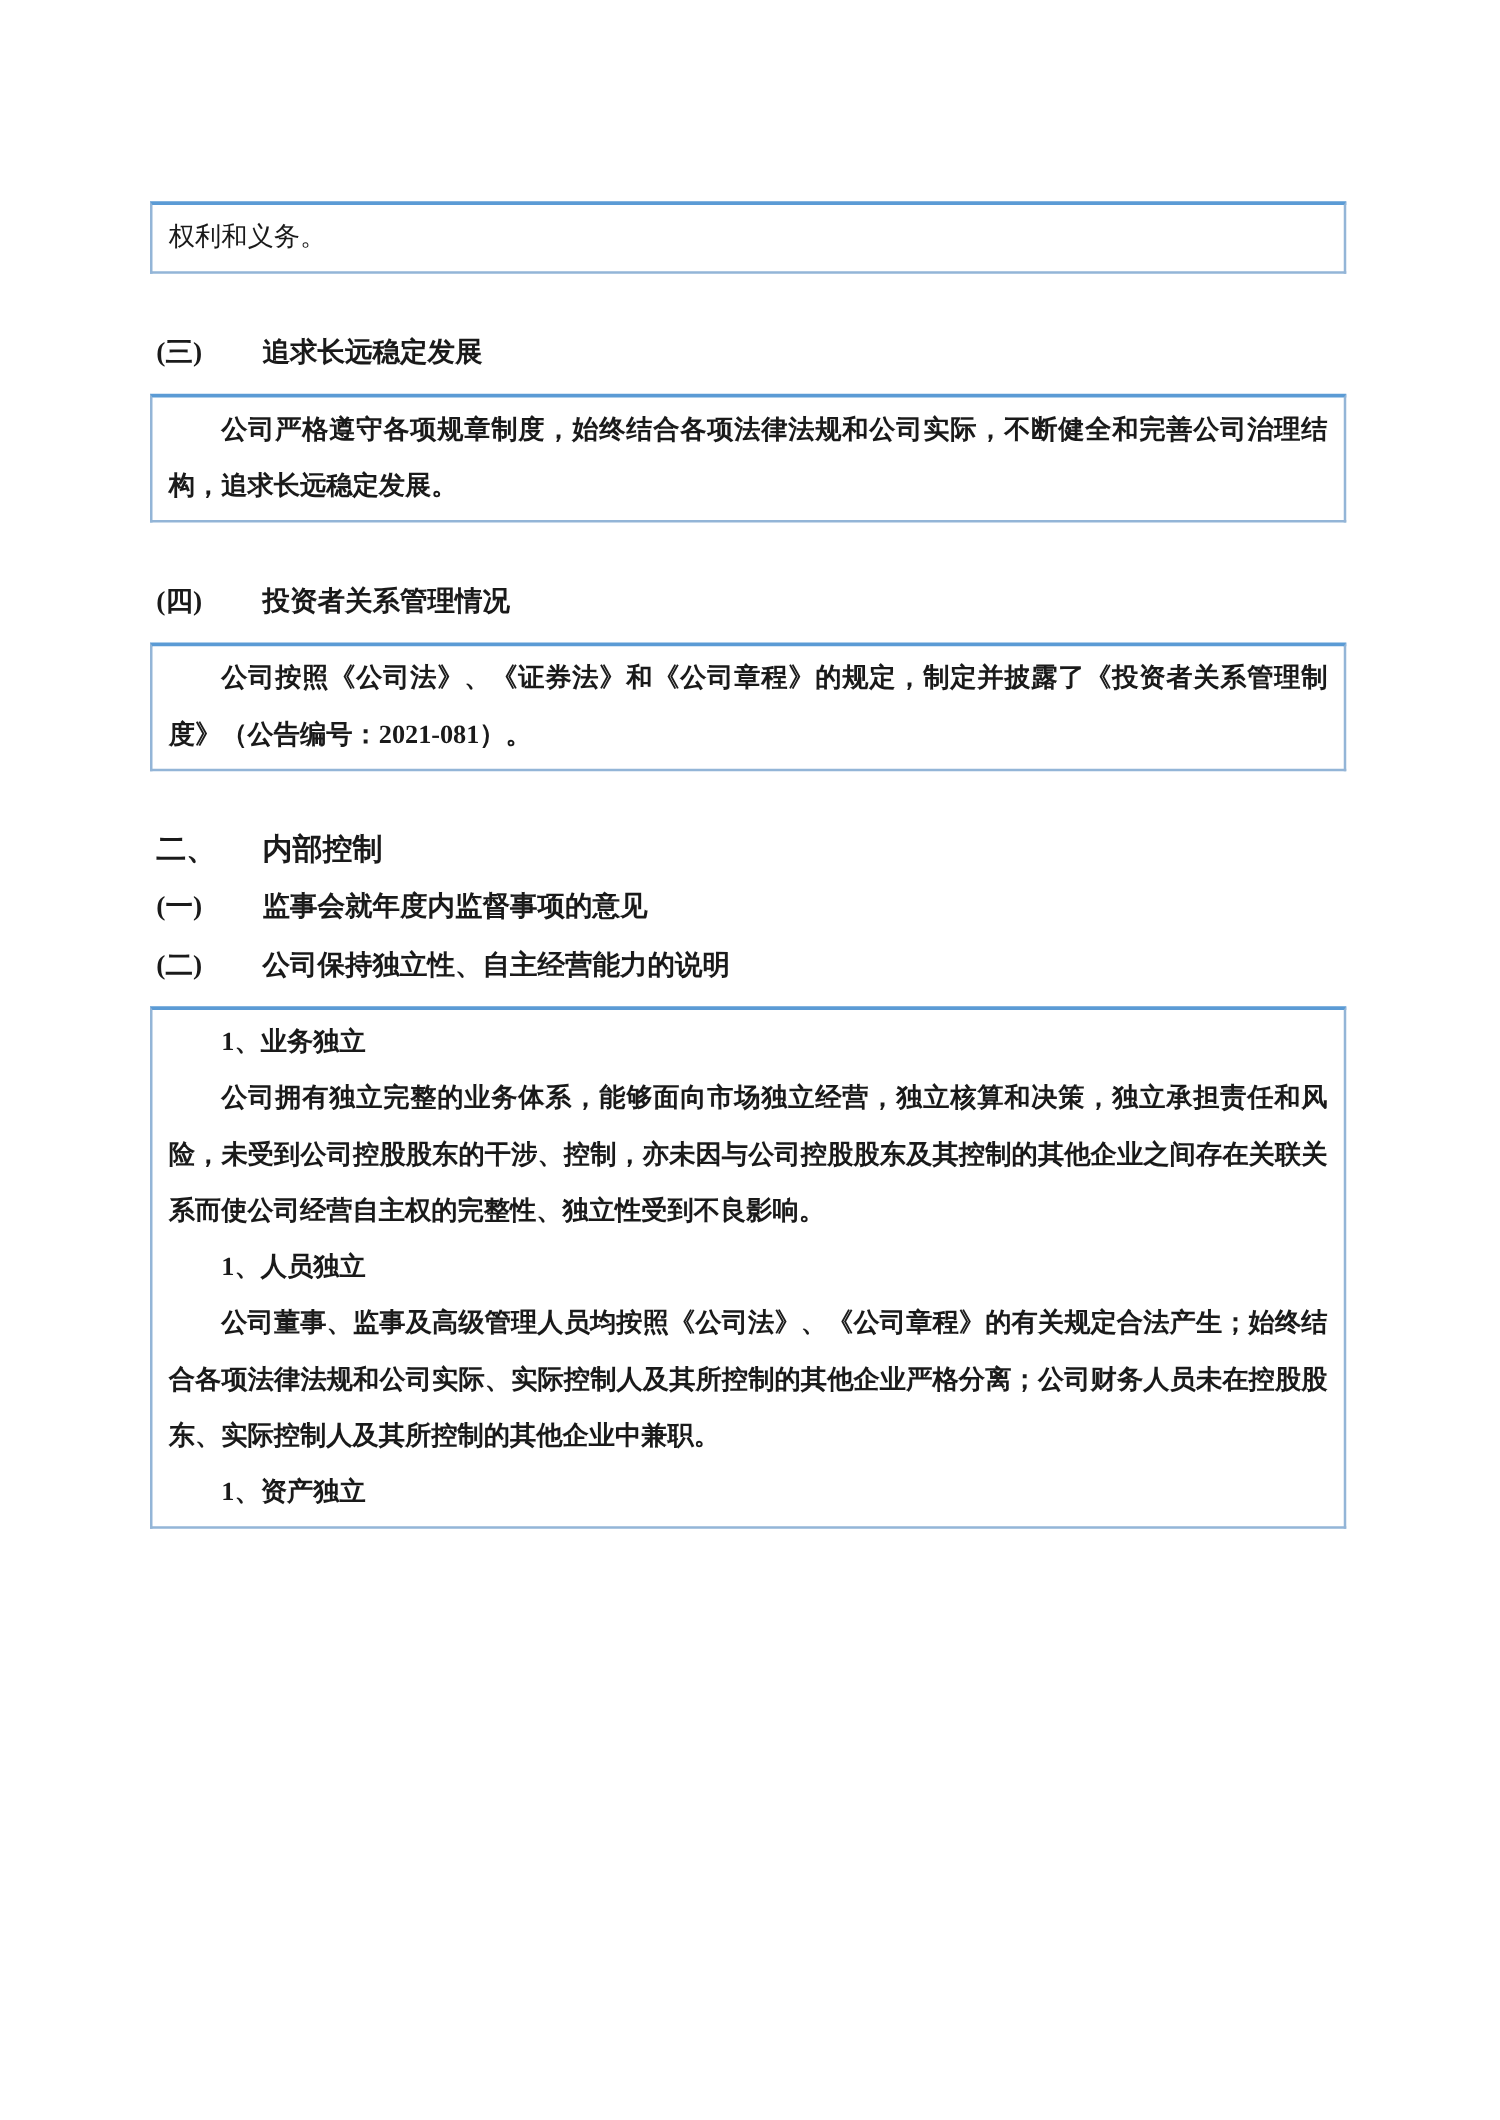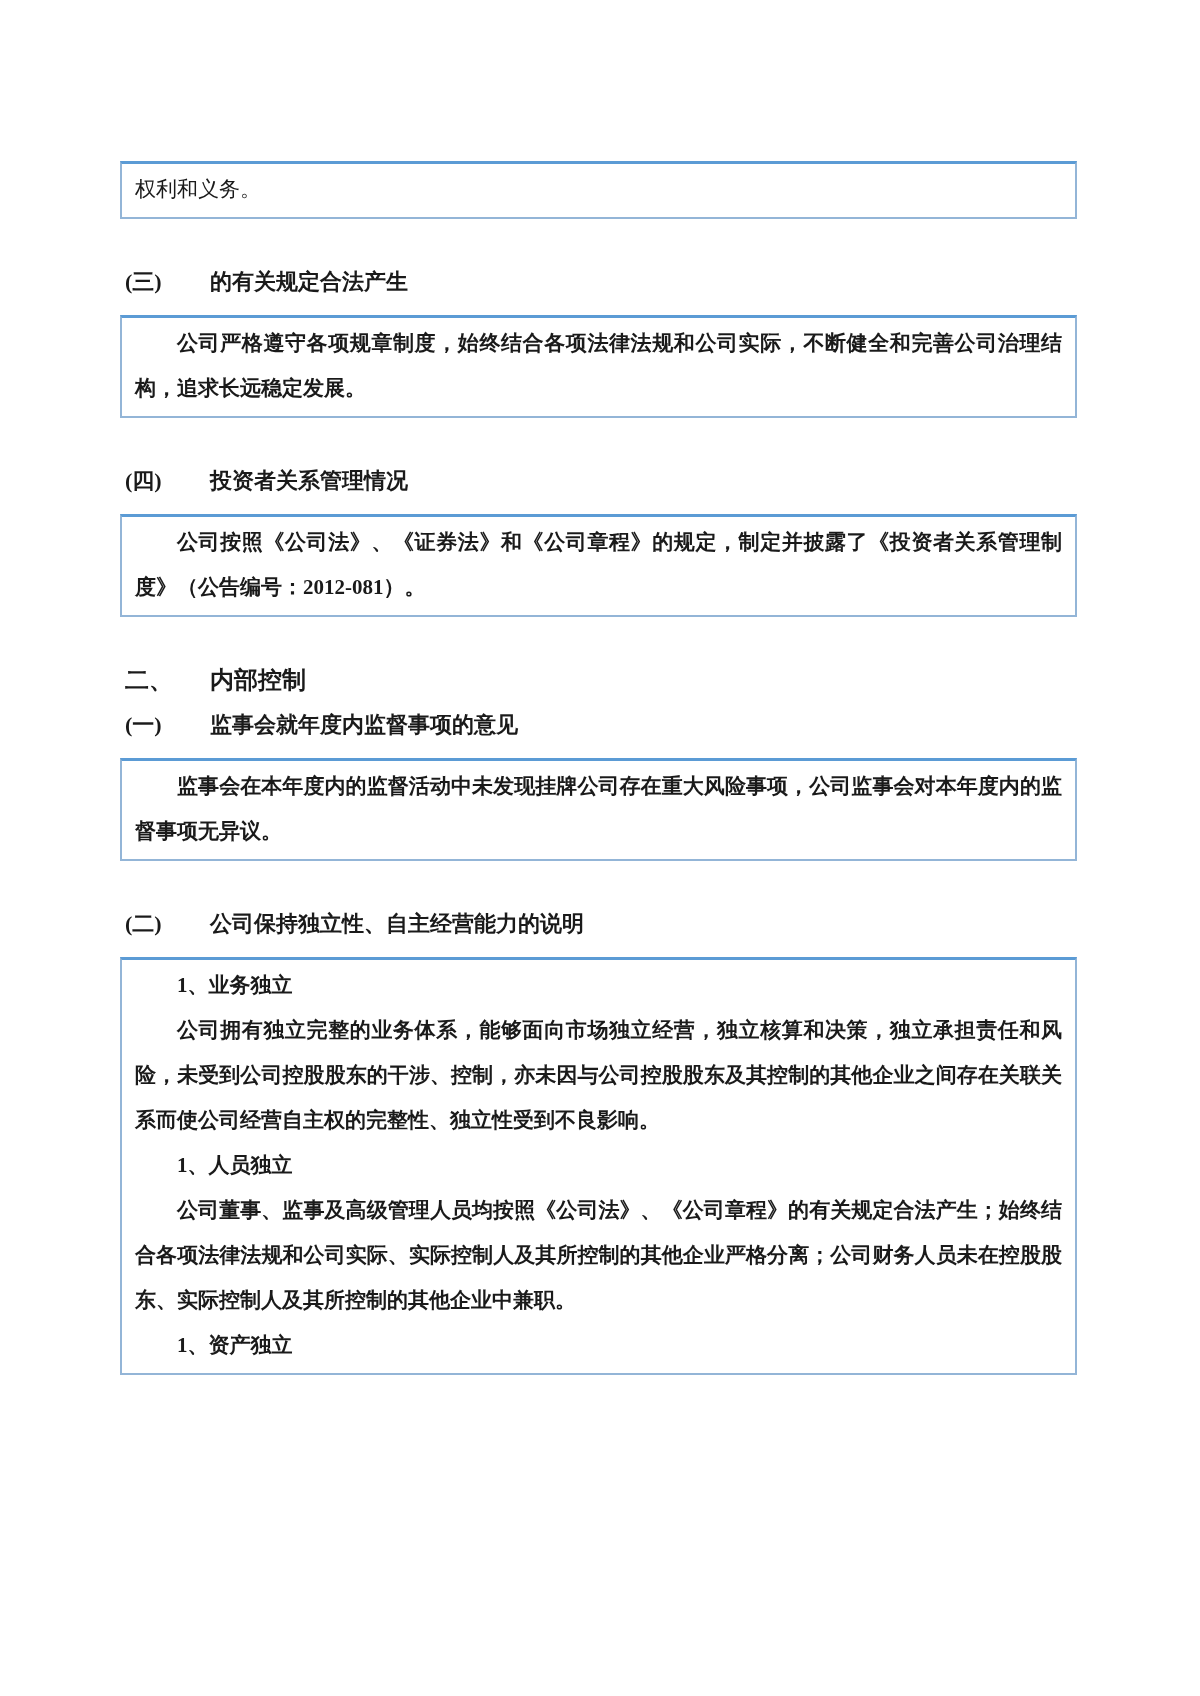--- a/index.html
+++ b/index.html
@@ -68,43 +68,40 @@
 </head>
 <body>
 
 <div id="page">
   <div id="content">
       <div class="text-box mb-box-to-heading">
         <p>权利和义务。</p>
       </div>
       <div class="doc-heading level-2 mb-heading-to-box">
     <span class="h-number">(三)</span>
-    <span class="h-title">的有关规定合法产生</span>
+    <span class="h-title">追求长远稳定发展</span>
   </div>
       <div class="text-box mb-box-to-heading">
         <p class="indented">公司严格遵守各项规章制度，始终结合各项法律法规和公司实际，不断健全和完善公司治理结构，追求长远稳定发展。</p>
       </div>
       <div class="doc-heading level-2 mb-heading-to-box">
     <span class="h-number">(四)</span>
     <span class="h-title">投资者关系管理情况</span>
   </div>
       <div class="text-box mb-box-to-heading">
-        <p class="indented">公司按照《公司法》、《证券法》和《公司章程》的规定，制定并披露了《投资者关系管理制度》（公告编号：2012-081）。</p>
+        <p class="indented">公司按照《公司法》、《证券法》和《公司章程》的规定，制定并披露了《投资者关系管理制度》（公告编号：2021-081）。</p>
       </div>
       <div class="doc-heading level-1 mb-heading-to-heading">
     <span class="h-number">二、</span>
     <span class="h-title">内部控制</span>
   </div>
       <div class="doc-heading level-2 mb-heading-to-box">
     <span class="h-number">(一)</span>
     <span class="h-title">监事会就年度内监督事项的意见</span>
   </div>
-      <div class="text-box mb-box-to-heading">
-        <p class="indented">监事会在本年度内的监督活动中未发现挂牌公司存在重大风险事项，公司监事会对本年度内的监督事项无异议。</p>
-      </div>
       <div class="doc-heading level-2 mb-heading-to-box">
     <span class="h-number">(二)</span>
     <span class="h-title">公司保持独立性、自主经营能力的说明</span>
   </div>
       <div class="text-box">
         <p class="indented">1、业务独立</p>
         <p class="indented">公司拥有独立完整的业务体系，能够面向市场独立经营，独立核算和决策，独立承担责任和风险，未受到公司控股股东的干涉、控制，亦未因与公司控股股东及其控制的其他企业之间存在关联关系而使公司经营自主权的完整性、独立性受到不良影响。</p>
         <p class="indented">1、人员独立</p>
         <p class="indented">公司董事、监事及高级管理人员均按照《公司法》、《公司章程》的有关规定合法产生；始终结合各项法律法规和公司实际、实际控制人及其所控制的其他企业严格分离；公司财务人员未在控股股东、实际控制人及其所控制的其他企业中兼职。</p>
         <p class="indented">1、资产独立</p>

